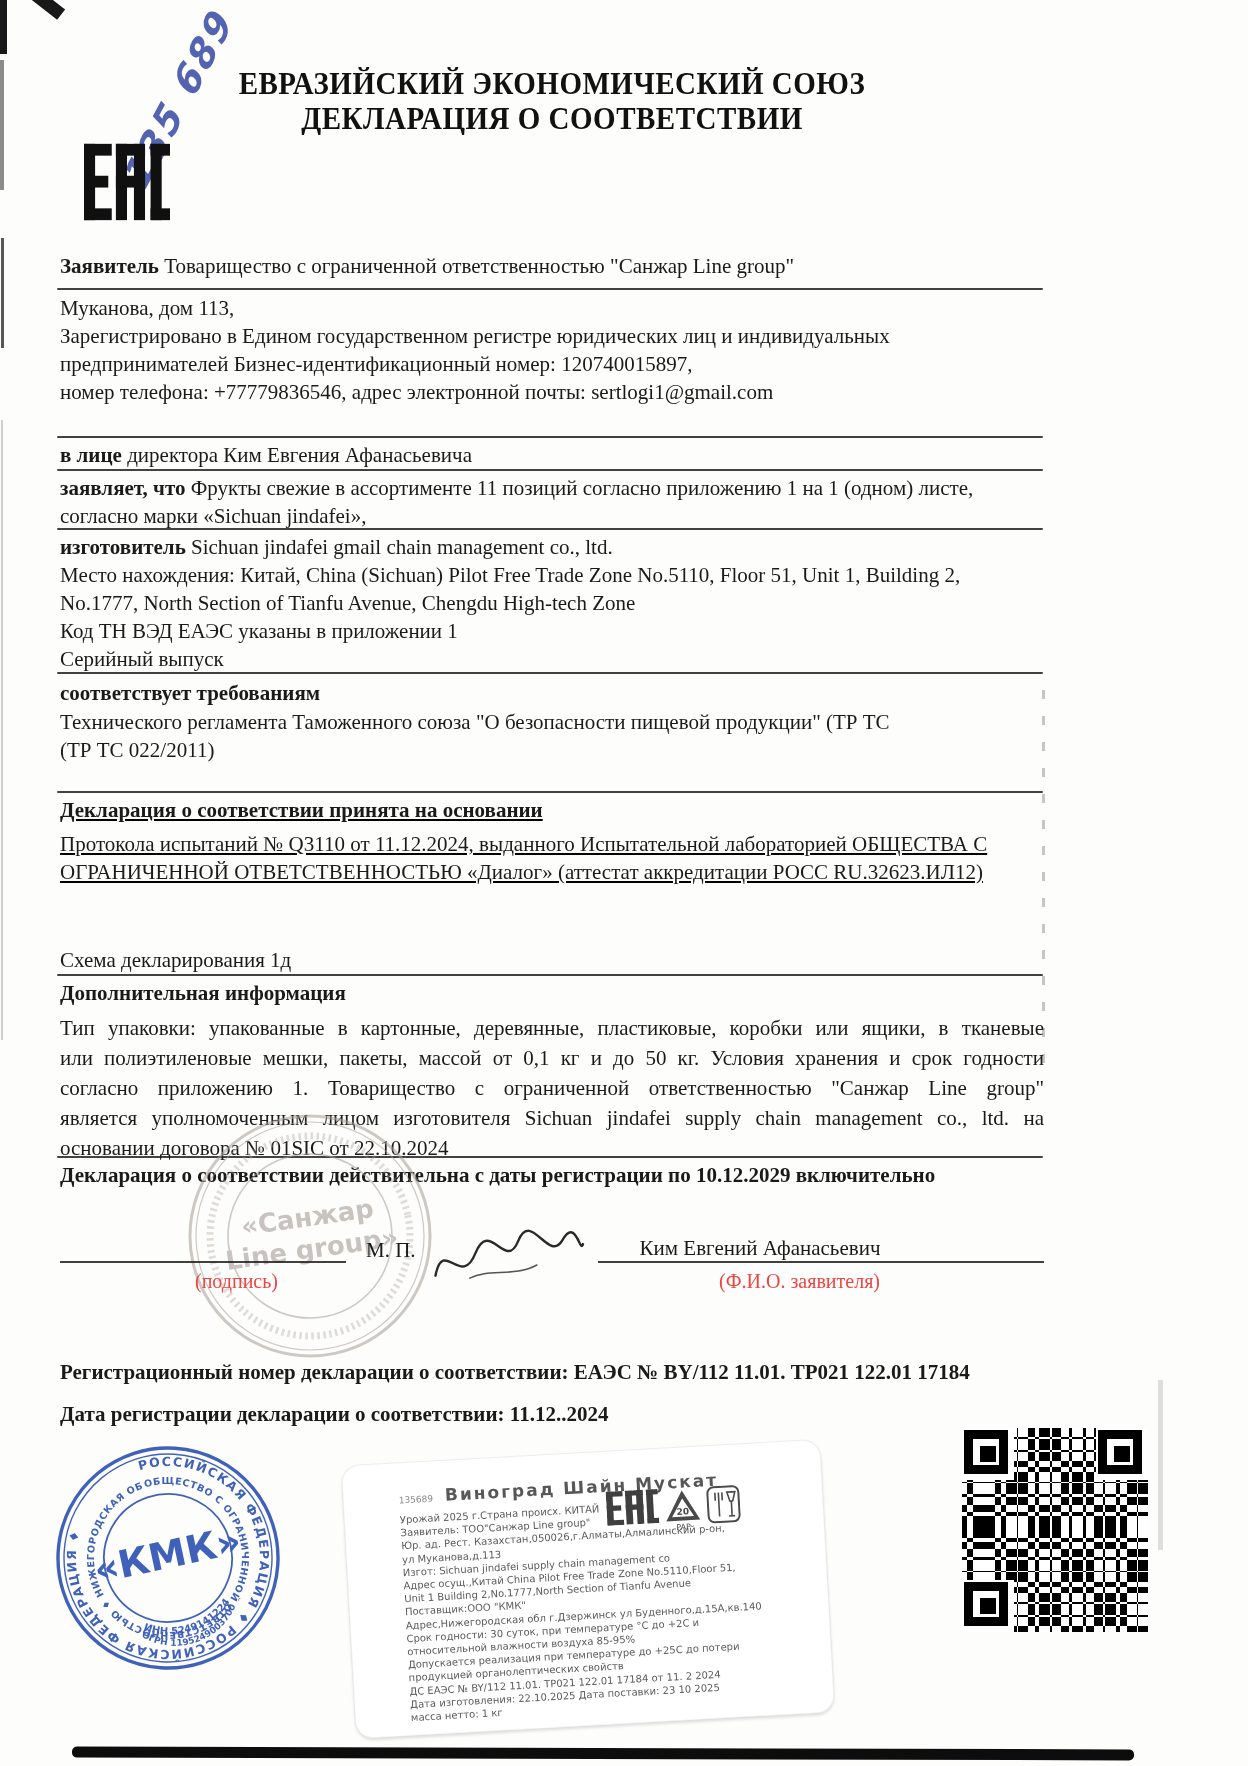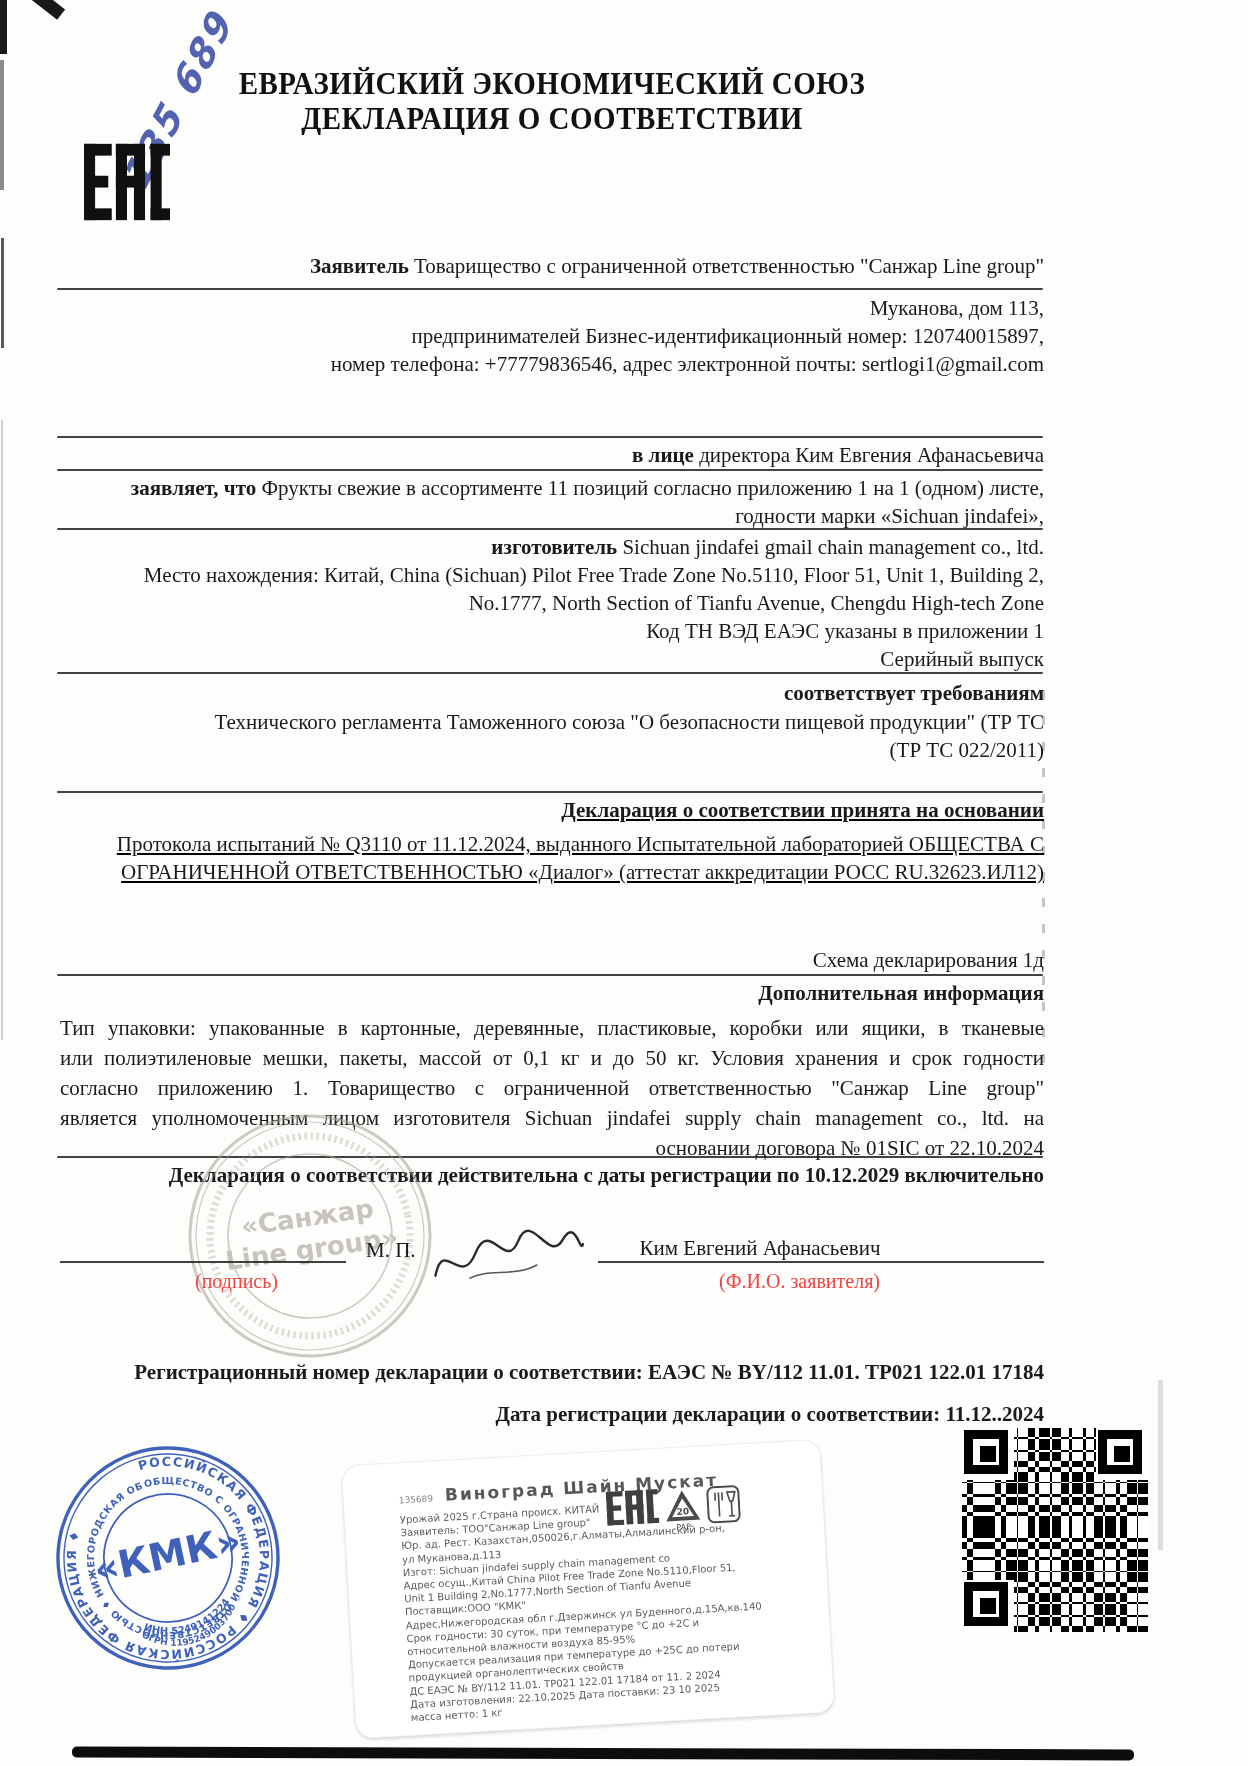--- a/index.html
+++ b/index.html
@@ -1,19 +1,19 @@
 <!DOCTYPE html>
 <html><head>
 <meta charset="utf-8">
 <style>
   html,body{margin:0;padding:0;}
   body{width:1248px;height:1766px;position:relative;background:#fdfdfb;overflow:hidden;
        font-family:"Liberation Serif", serif;}
   .abs{position:absolute;}
-  .tl{font:21px/28px "Liberation Serif", serif;color:#1a1a1a;white-space:nowrap;text-align:right;}
+  .tl{font:21px/28px "Liberation Serif", serif;color:#1a1a1a;white-space:nowrap;}
   .sec{position:absolute;left:60px;width:984px;}
   .rule{position:absolute;left:57px;width:986px;height:2px;background:rgba(25,25,25,.82);border-radius:1px;}
   .bold{font-weight:bold;}
   
   .title-block{position:absolute;left:60px;width:984px;text-align:center;}
   .title-line{font:bold 29px/35px "Liberation Serif", serif;color:#111;letter-spacing:.5px;transform:scaleY(1.06);}
   
   .handwritten{position:absolute;left:152px;top:152px;color:#4253a9;
     font:italic 600 38px "DejaVu Sans", sans-serif;letter-spacing:3px;
     transform:rotate(-62deg) skewX(-8deg);transform-origin:0 100%;opacity:.9;}
@@ -82,37 +82,38 @@
 </svg>
 
 <div class="sec tl" style="top:252px;">
   <b>Заявитель</b>
   <span>Товарищество с ограниченной ответственностью "Санжар Line group"</span>
 </div>
 <div class="rule" style="top:288px;"></div>
 
 <div class="sec" style="top:294px;">
   <div class="tl">Муканова, дом 113,</div>
+  <div class="tl">Зарегистрировано в Едином государственном регистре юридических лиц и индивидуальных</div>
   <div class="tl">предпринимателей Бизнес-идентификационный номер: 120740015897,</div>
   <div class="tl">номер телефона: +77779836546, адрес электронной почты: sertlogi1@gmail.com</div>
 </div>
 <div class="rule" style="top:436px;"></div>
 
 <div class="sec tl" style="top:441px;">
   <b>в лице</b>
   <span>директора Ким Евгения Афанасьевича</span>
 </div>
 <div class="rule" style="top:469px;"></div>
 
 <div class="sec" style="top:474px;">
   <div class="tl">
     <b>заявляет, что</b>
     <span>Фрукты свежие в ассортименте 11 позиций согласно приложению 1 на 1 (одном) листе,</span>
   </div>
-  <div class="tl">годности марки «Sichuan jindafei»,</div>
+  <div class="tl">согласно марки «Sichuan jindafei»,</div>
 </div>
 <div class="rule" style="top:528px;"></div>
 
 <div class="sec" style="top:533px;">
   <div class="tl">
     <b>изготовитель</b>
     <span>Sichuan jindafei gmail chain management co., ltd.</span>
   </div>
   <div class="tl">Место нахождения: Китай, China (Sichuan) Pilot Free Trade Zone No.5110, Floor 51, Unit 1, Building 2,</div>
   <div class="tl">No.1777, North Section of Tianfu Avenue, Chengdu High-tech Zone</div>

